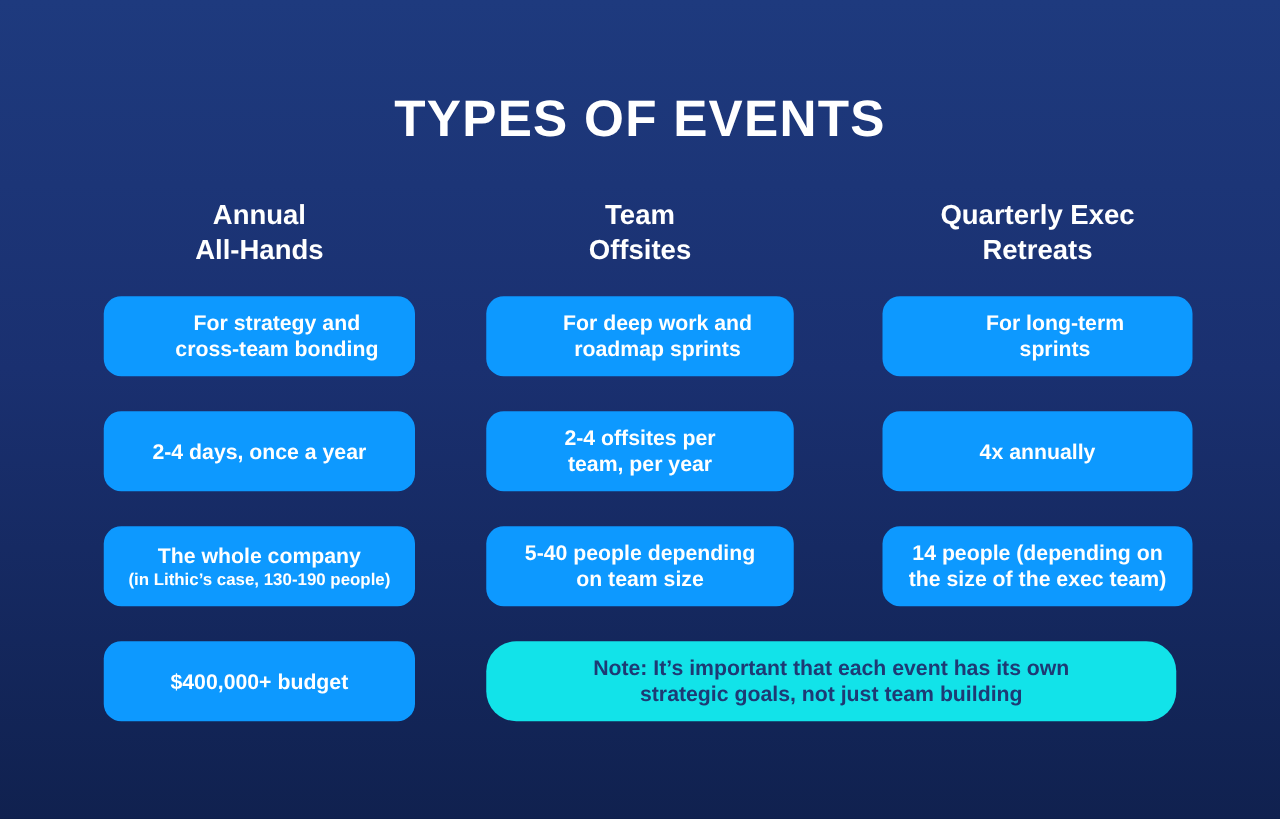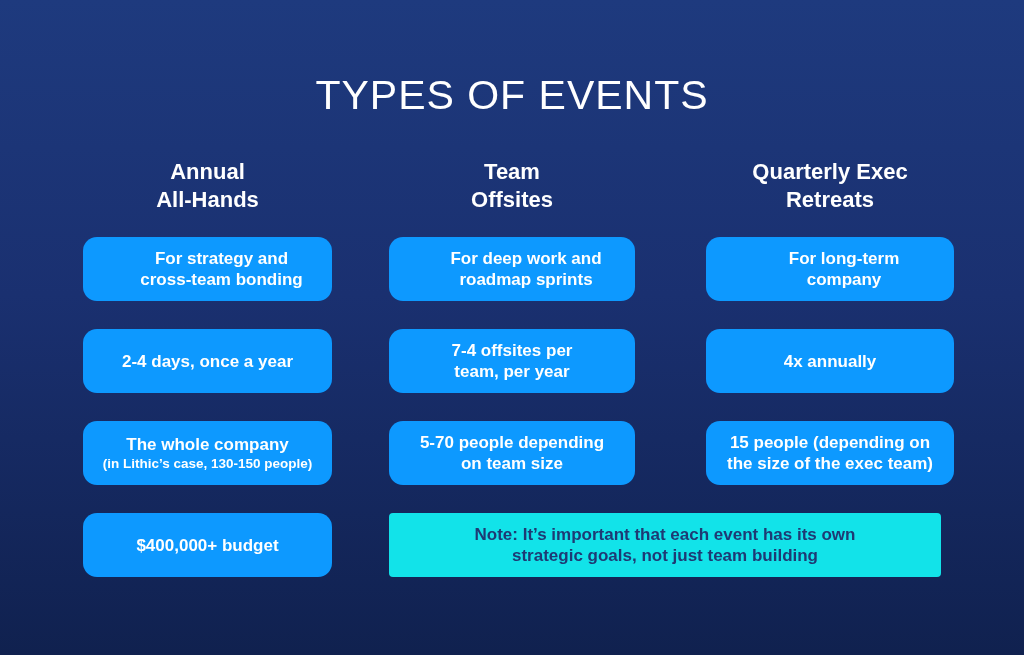--- a/index.html
+++ b/index.html
@@ -6,21 +6,21 @@
   .canvas{
     position:relative;
     width:1024px;height:655px;
     overflow:hidden;
     background:linear-gradient(180deg,#1e3a7e 0%,#1a3070 45%,#10214f 100%);
     font-family:"Liberation Sans",sans-serif;
   }
   .title{
     position:absolute;top:72px;left:0;width:100%;
     text-align:center;color:#ffffff;
-    font-size:41px;font-weight:400;letter-spacing:1px;
+    font-size:41px;font-weight:700;letter-spacing:1px;
     white-space:pre-line;
   }
   .col-header{
     position:absolute;top:158px;
     color:#ffffff;font-size:22px;font-weight:800;
     text-align:center;line-height:28px;white-space:pre-line;
   }
   .card{
     position:absolute;height:64px;
     border-radius:14px;background:#0d99ff;
@@ -32,21 +32,21 @@
   .card .sub{font-size:13.5px;line-height:17px;font-weight:800;}
   .c1{left:83px;width:249px;}
   .c2{left:389px;width:246px;}
   .c3{left:706px;width:248px;}
   .r1{top:237px;padding-left:36px;}
   .r2{top:329px;}
   .r3{top:421px;}
   .r4{top:513px;}
   .note{
     left:389px;width:552px;top:513px;height:64px;
-    background:#12e3e9;color:#1e3a74;border-radius:4px;
+    background:#12e3e9;color:#1e3a74;border-radius:24px;
   }
 </style>
 </head>
 <body>
 
 <div class="canvas">
 
   <div class="title">TYPES OF EVENTS</div>
 
   <div class="col-header c2">Team
@@ -54,33 +54,33 @@
   <div class="col-header c1">Annual
 All-Hands</div>
   <div class="col-header c3">Quarterly Exec
 Retreats</div>
 
   <div class="card c1 r1">For strategy and
 cross-team bonding</div>
   <div class="card c1 r2">2-4 days, once a year</div>
   <div class="card c1 r3">
     <span>The whole company</span>
-    <span class="sub">(in Lithic’s case, 130-150 people)</span>
+    <span class="sub">(in Lithic’s case, 130-190 people)</span>
   </div>
   <div class="card c1 r4">$400,000+ budget</div>
 
   <div class="card c2 r1">For deep work and
 roadmap sprints</div>
-  <div class="card c2 r2">7-4 offsites per
+  <div class="card c2 r2">2-4 offsites per
 team, per year</div>
-  <div class="card c2 r3">5-70 people depending
+  <div class="card c2 r3">5-40 people depending
 on team size</div>
 
   <div class="card c3 r1">For long-term
-company</div>
+sprints</div>
   <div class="card c3 r2">4x annually</div>
-  <div class="card c3 r3">15 people (depending on
+  <div class="card c3 r3">14 people (depending on
 the size of the exec team)</div>
 
   <div class="card note">Note: It’s important that each event has its own
 strategic goals, not just team building</div>
 
 </div>
 
 </body></html>

